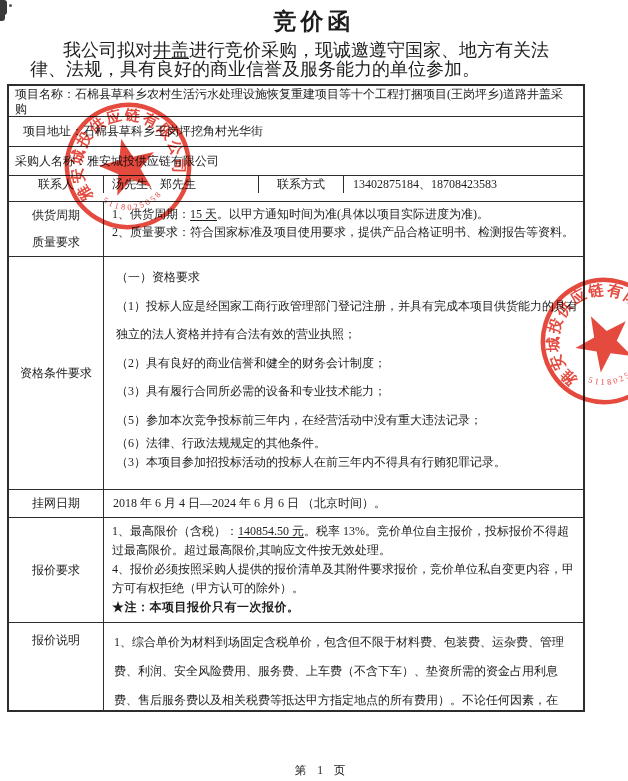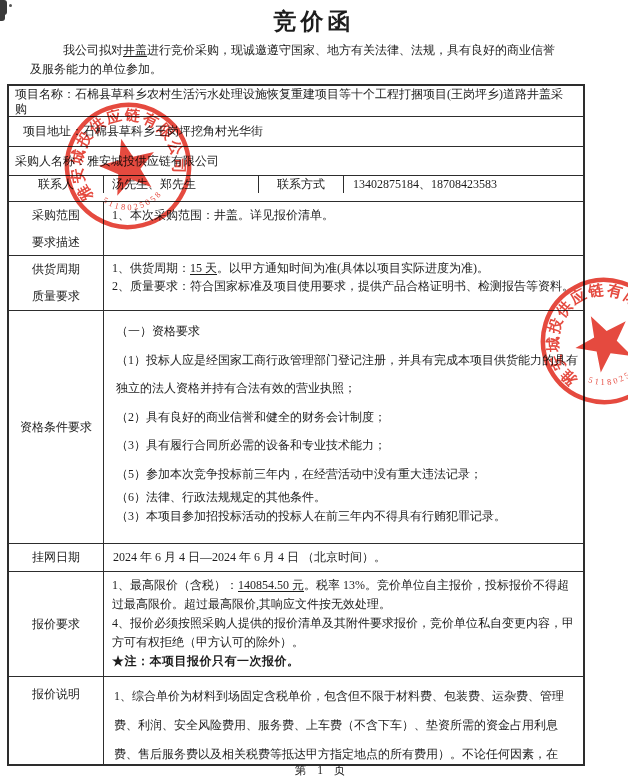--- a/index.html
+++ b/index.html
@@ -8,21 +8,21 @@
     width:628px; height:781px; background:#fff; position:relative; overflow:hidden;
     font-family:"Liberation Serif","DejaVu Serif",serif; color:#1d1d1d;
   }
   
   .artifact { position:absolute; background:#3a3a3a; }
   .a1 { left:0; top:42; width:7px; height:15px; border-radius:0 3px 3px 0; }
   .a2 { left:0; top:69; width:5px; height:21px; border-radius:0 3px 3px 0; }
   .a3 { left:9px; top:4px; width:3px; height:3px; background:#555; border-radius:50%; }
 
   .title { text-align:center; margin-top:6px; font-size:23px; font-weight:bold; letter-spacing:4px; }
-  .intro { width:526px; margin:4px 0 5px 30px; text-indent:33px; font-size:12px; line-height:19px; }
+  .intro { width:526px; margin:4px 0 5px 30px; text-indent:33px; font-size:18px; line-height:19px; }
   .uline { text-decoration:underline; text-underline-offset:2px; }
 
   .tbl { margin-left:7px; width:578px; border:2px solid #2d2d2d; font-size:12px; }
   .row { display:flex; border-bottom:1.5px solid #2d2d2d; }
   .row:last-child { border-bottom:none; }
   .cell-r { border-right:1.5px solid #2d2d2d; }
   .lbl { width:95px; flex:0 0 95px; display:flex; flex-direction:column; align-items:center; justify-content:center; text-align:center; }
   .val { flex:1 1 auto; min-width:0; }
 
   .r-name { height:31px; } .r-name .val { padding:1px 10px 0 6px; line-height:15px; }
@@ -86,27 +86,20 @@
     <div class="val"><span>采购人名称：</span><span>雅安城投供应链有限公司</span></div>
   </div>
 
   <div class="row r-contact">
     <div class="c-lbl1 cell-r">联系人</div>
     <div class="c-val1 cell-r">汤先生、郑先生</div>
     <div class="c-lbl2 cell-r">联系方式</div>
     <div class="c-val2">13402875184、18708423583</div>
   </div>
 
-  <div class="row r-scope">
-    <div class="lbl cell-r">
-      <div>采购范围</div>
-      <div>要求描述</div>
-    </div>
-    <div class="val">1、本次采购范围：井盖。详见报价清单。</div>
-  </div>
 
   <div class="row r-supply">
     <div class="lbl cell-r">
       <div>供货周期</div>
       <div>质量要求</div>
     </div>
     <div class="val">
       <div><span>1、供货周期：</span><span class="uline">15 天</span><span>。以甲方通知时间为准(具体以项目实际进度为准)。</span></div>
       <div>2、质量要求：符合国家标准及项目使用要求，提供产品合格证明书、检测报告等资料。</div>
     </div>
@@ -120,21 +113,21 @@
       <div class="ql">（2）具有良好的商业信誉和健全的财务会计制度；</div>
       <div class="ql">（3）具有履行合同所必需的设备和专业技术能力；</div>
       <div class="ql">（5）参加本次竞争投标前三年内，在经营活动中没有重大违法记录；</div>
       <div class="ql-t">（6）法律、行政法规规定的其他条件。</div>
       <div class="ql-t">（3）本项目参加招投标活动的投标人在前三年内不得具有行贿犯罪记录。</div>
     </div>
   </div>
 
   <div class="row r-date">
     <div class="lbl cell-r">挂网日期</div>
-    <div class="val">2024 年 6 月 4 日—2024 年 6 月 4 日 （北京时间）。</div>
+    <div class="val">2018 年 6 月 4 日—2024 年 6 月 6 日 （北京时间）。</div>
   </div>
 
   <div class="row r-preq">
     <div class="lbl cell-r">报价要求</div>
     <div class="val">
       <div><span>1、最高限价（含税）：</span><span class="uline">140854.50 元</span><span>。税率 13%。竞价单位自主报价，投标报价不得超过最高限价。超过最高限价,其响应文件按无效处理。</span></div>
       <div>4、报价必须按照采购人提供的报价清单及其附件要求报价，竞价单位私自变更内容，甲方可有权拒绝（甲方认可的除外）。</div>
       <div class="note">★注：本项目报价只有一次报价。</div>
     </div>
   </div>

